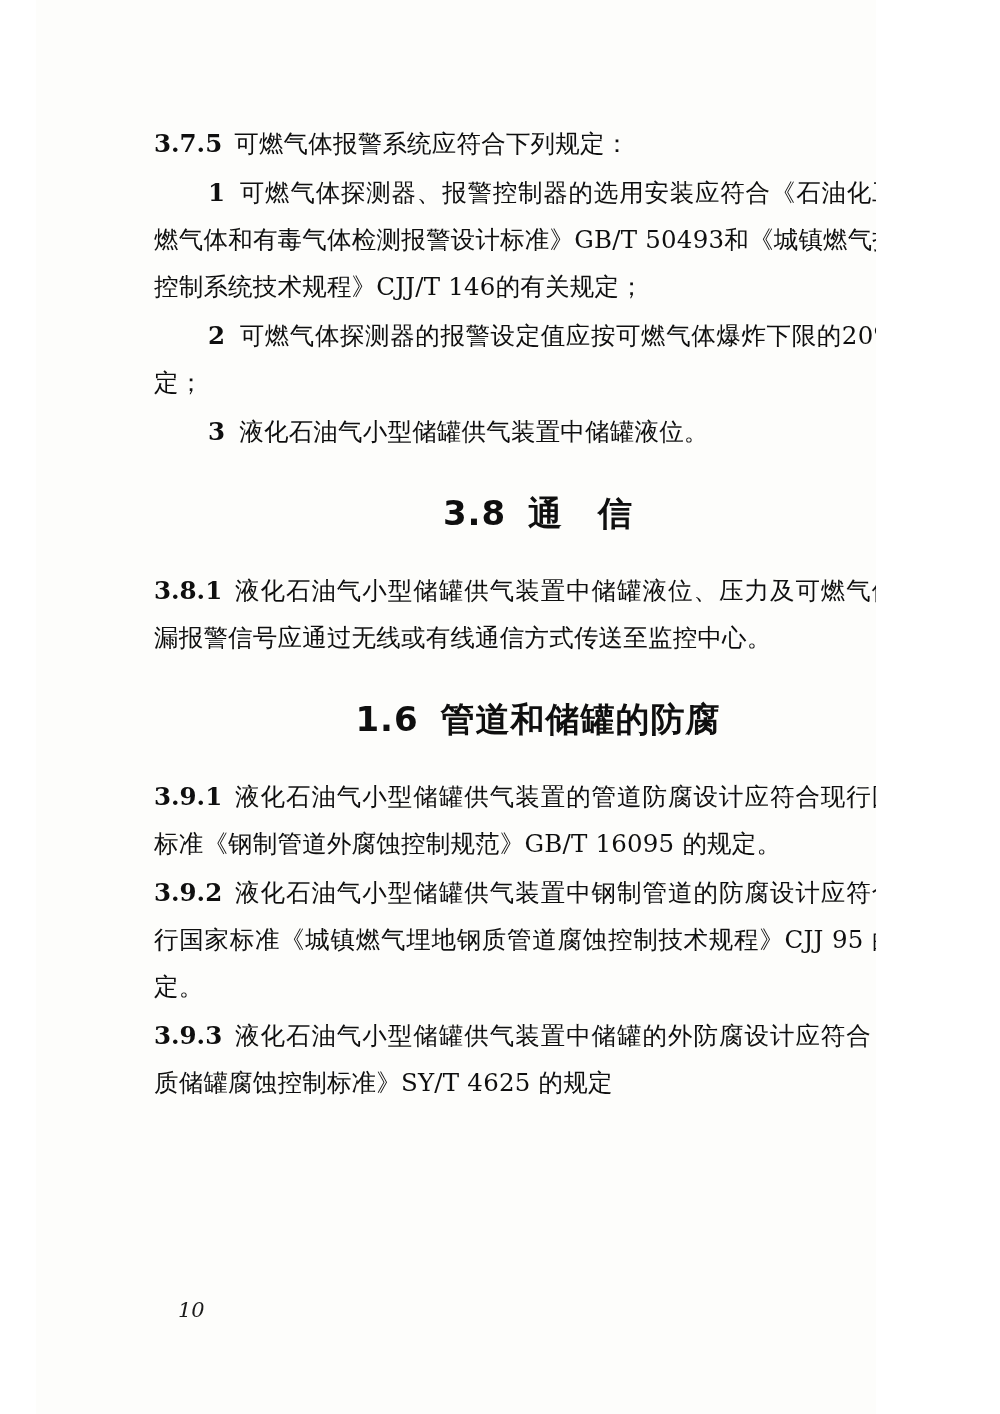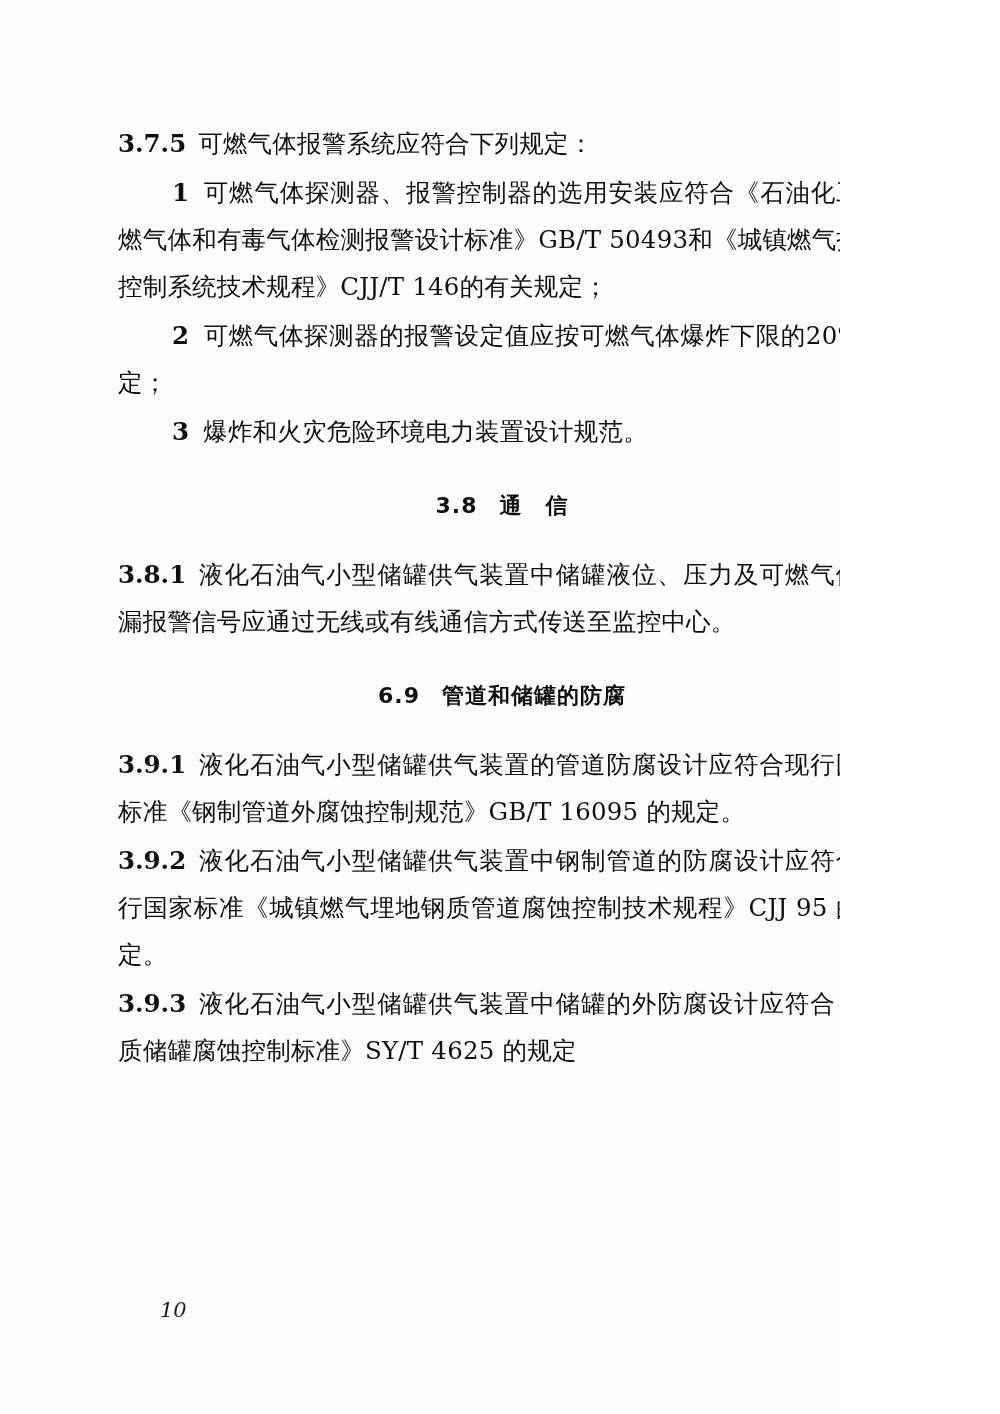--- a/index.html
+++ b/index.html
@@ -8,20 +8,21 @@
     background: #ffffff;
   }
   .page {
     position: relative;
     width: 840px;
     height: 1414px;
     background: #fdfdfb;
     font-family: "DejaVu Serif", "Liberation Serif", serif;
     color: #0f0f0f;
     overflow: hidden;
+    margin-left: 36px;
   }
   .content {
     position: absolute;
     left: 118px;
     top: 120px;
     width: 768px;
   }
   .para {
     font-size: 24.5px;
     line-height: 47px;
@@ -41,35 +42,35 @@
   }
   .item {
     text-indent: 54px;
   }
   .item .itemnum {
     font-weight: bold;
     margin-right: 14px;
   }
   .section-title {
     text-align: center;
-    font-size: 22px;
+    font-size: 34px;
     font-weight: bold;
     margin: 36px 0 30px 0;
     font-family: "DejaVu Sans", "Liberation Sans", sans-serif;
     letter-spacing: 1px;
   }
   .section-title.sans {
     font-family: "DejaVu Sans", "Liberation Sans", sans-serif;
   }
   .sec-num {
     margin-right: 22px;
   }
   .page-number {
     position: absolute;
-    left: 160px;
+    left: 142px;
     top: 1298px;
     font-size: 21px;
     font-style: italic;
     font-family: "DejaVu Serif", "Liberation Serif", serif;
     color: #1a1a1a;
   }
 </style>
 </head>
 <body>
 
@@ -82,35 +83,35 @@
 
     <p class="para item">
       <span class="itemnum">1</span><span>可燃气体探测器、报警控制器的选用安装应符合《石油化工可燃气体和有毒气体检测报警设计标准》GB/T 50493和《城镇燃气报警控制系统技术规程》CJJ/T 146的有关规定；</span>
     </p>
 
     <p class="para item">
       <span class="itemnum">2</span><span>可燃气体探测器的报警设定值应按可燃气体爆炸下限的20%确定；</span>
     </p>
 
     <p class="para item">
-      <span class="itemnum">3</span><span>爆炸和火灾危险环境电力装置设计规范。</span>
+      <span class="itemnum">3</span><span>液化石油气小型储罐供气装置中储罐液位。</span>
     </p>
 
 
     <h2 class="section-title">
       <span class="sec-num">3.8</span><span>通　信</span>
     </h2>
 
     <p class="para clause">
       <span class="num">3.8.1</span><span>液化石油气小型储罐供气装置中储罐液位、压力及可燃气体泄漏报警信号应通过无线或有线通信方式传送至监控中心。</span>
     </p>
 
 
     <h2 class="section-title sans">
-      <span class="sec-num">6.9</span><span>管道和储罐的防腐</span>
+      <span class="sec-num">1.6</span><span>管道和储罐的防腐</span>
     </h2>
 
     <p class="para clause">
       <span class="num">3.9.1</span><span>液化石油气小型储罐供气装置的管道防腐设计应符合现行国家标准《钢制管道外腐蚀控制规范》GB/T 16095 的规定。</span>
     </p>
 
     <p class="para clause">
       <span class="num">3.9.2</span><span>液化石油气小型储罐供气装置中钢制管道的防腐设计应符合现行国家标准《城镇燃气埋地钢质管道腐蚀控制技术规程》CJJ 95 的规定。</span>
     </p>
 

